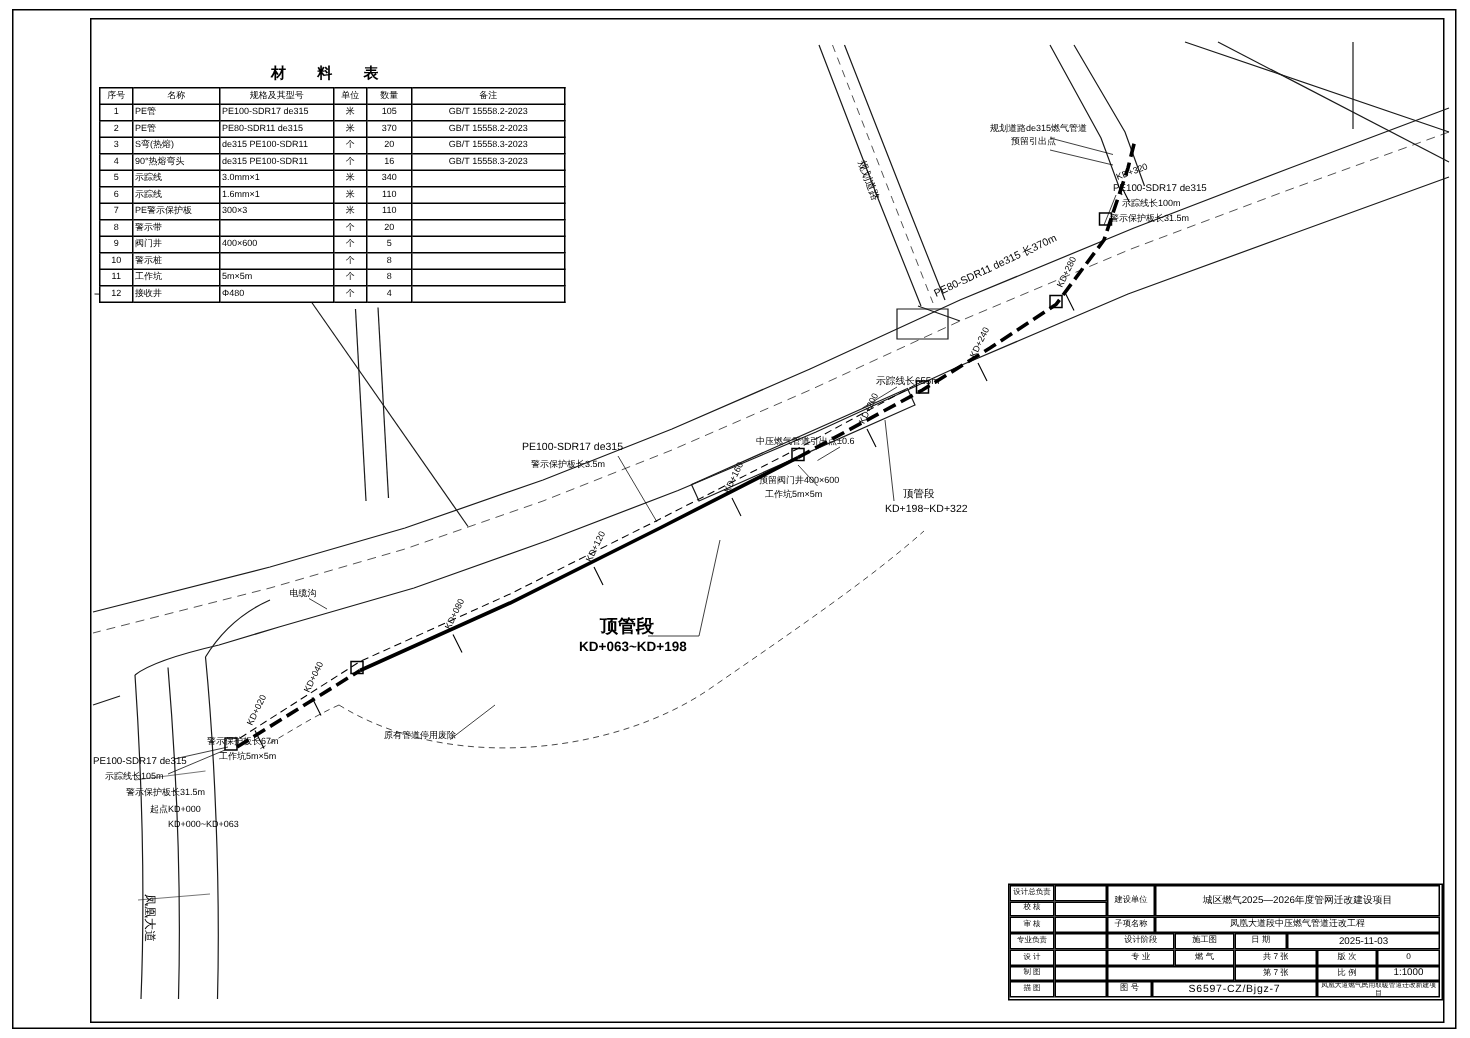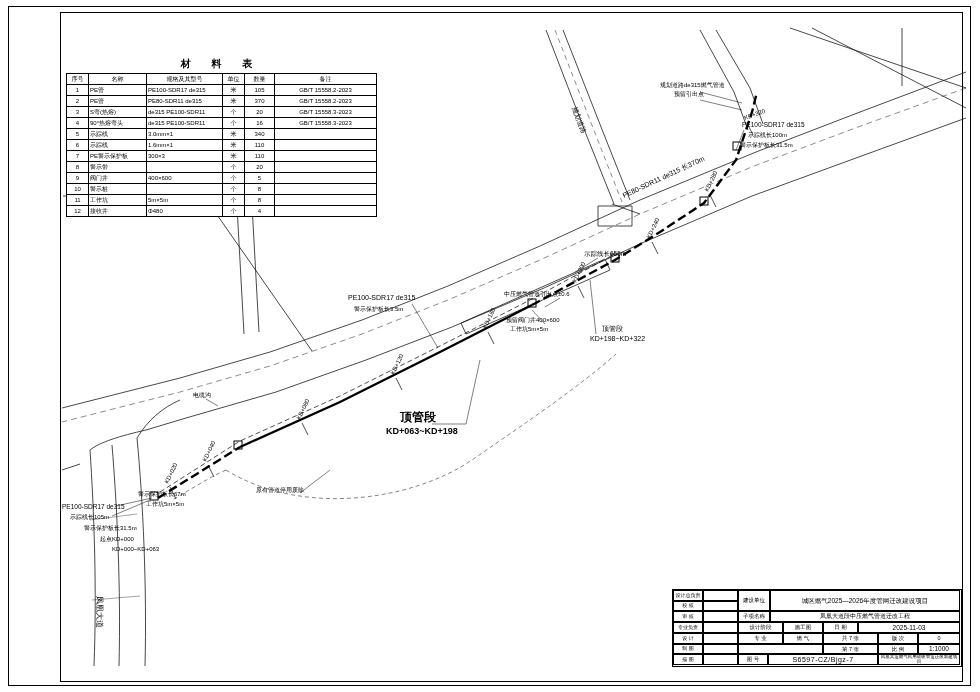--- a/index.html
+++ b/index.html
@@ -4,21 +4,21 @@
 <style>
   html,body{margin:0;padding:0;background:#9a9a9a;}
   .sheet{
     position:relative;width:980px;height:692px;background:#ffffff;
     font-family:"Liberation Sans",sans-serif;color:#000;overflow:hidden;
   }
   .outer-frame{position:absolute;left:8px;top:6px;width:961px;height:678px;border:1px solid #000;}
   .inner-frame{position:absolute;left:60px;top:12px;width:901px;height:668px;border:1.5px solid #000;}
   svg.plan{position:absolute;left:0;top:0;}
   
-  .materials{position:absolute;left:66px;top:57px;width:310px;background:#fff;z-index:5;}
+  .materials{position:absolute;left:66px;top:42px;width:310px;background:#fff;z-index:5;}
   .mat-title{margin:0 0 2px 0;text-align:center;font-size:10px;font-weight:bold;letter-spacing:9px;}
   table.mat{border-collapse:collapse;width:310px;table-layout:fixed;}
   table.mat th,table.mat td{
     border:1px solid #000;font-size:6px;height:10px;line-height:10px;padding:0 1px;
     text-align:center;white-space:nowrap;overflow:hidden;font-weight:normal;
   }
   table.mat td:nth-child(2){text-align:left;}
   table.mat td:nth-child(3){text-align:left;}
   
   .titleblock{position:absolute;left:672px;top:589px;width:290px;height:78px;

